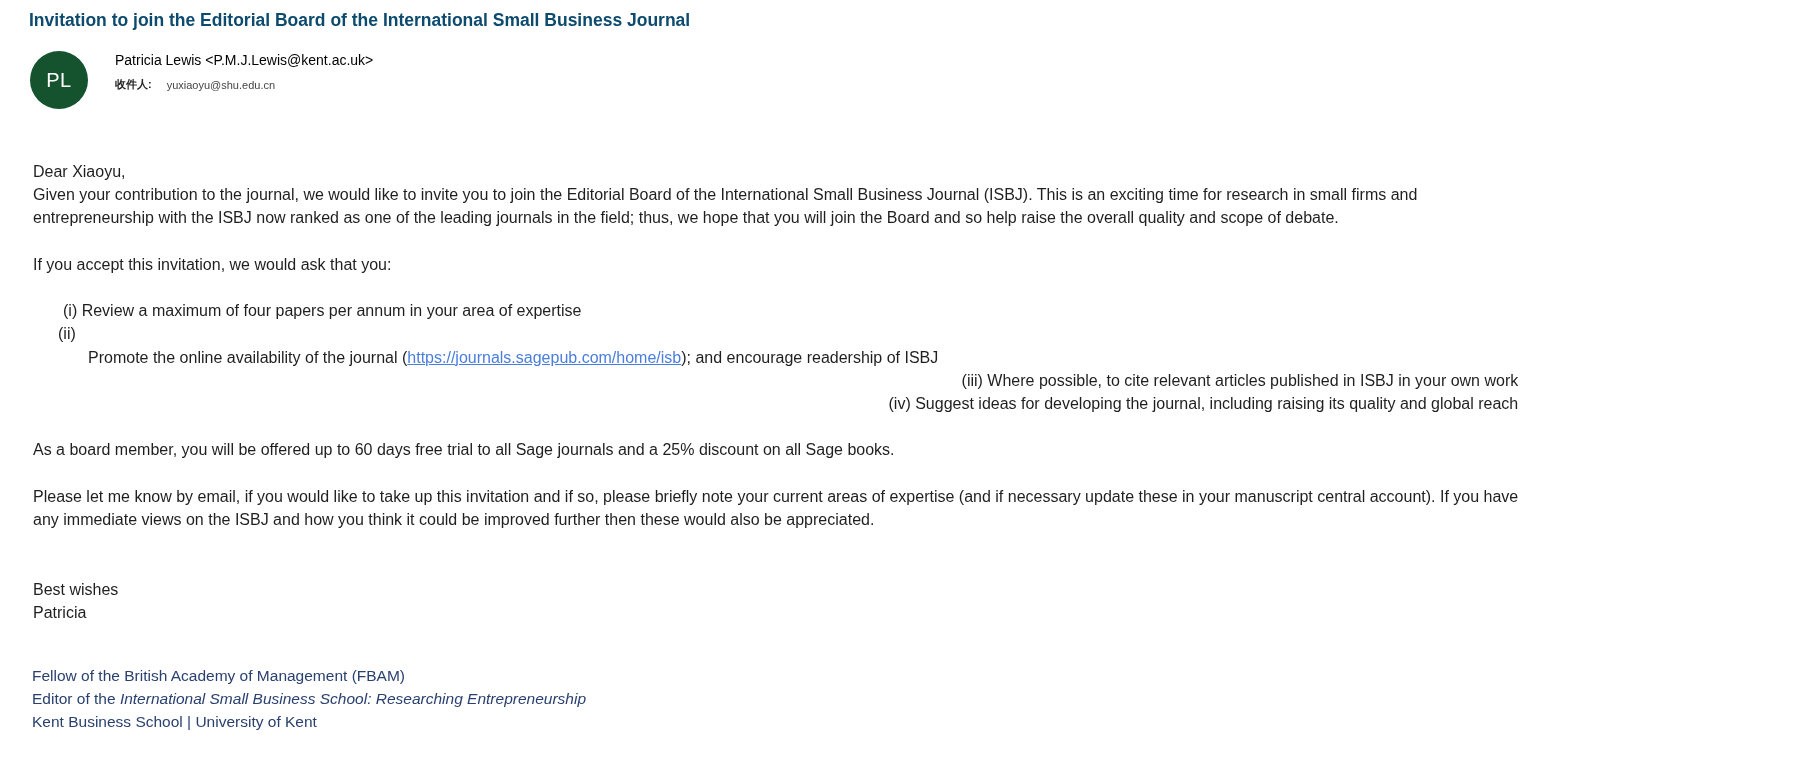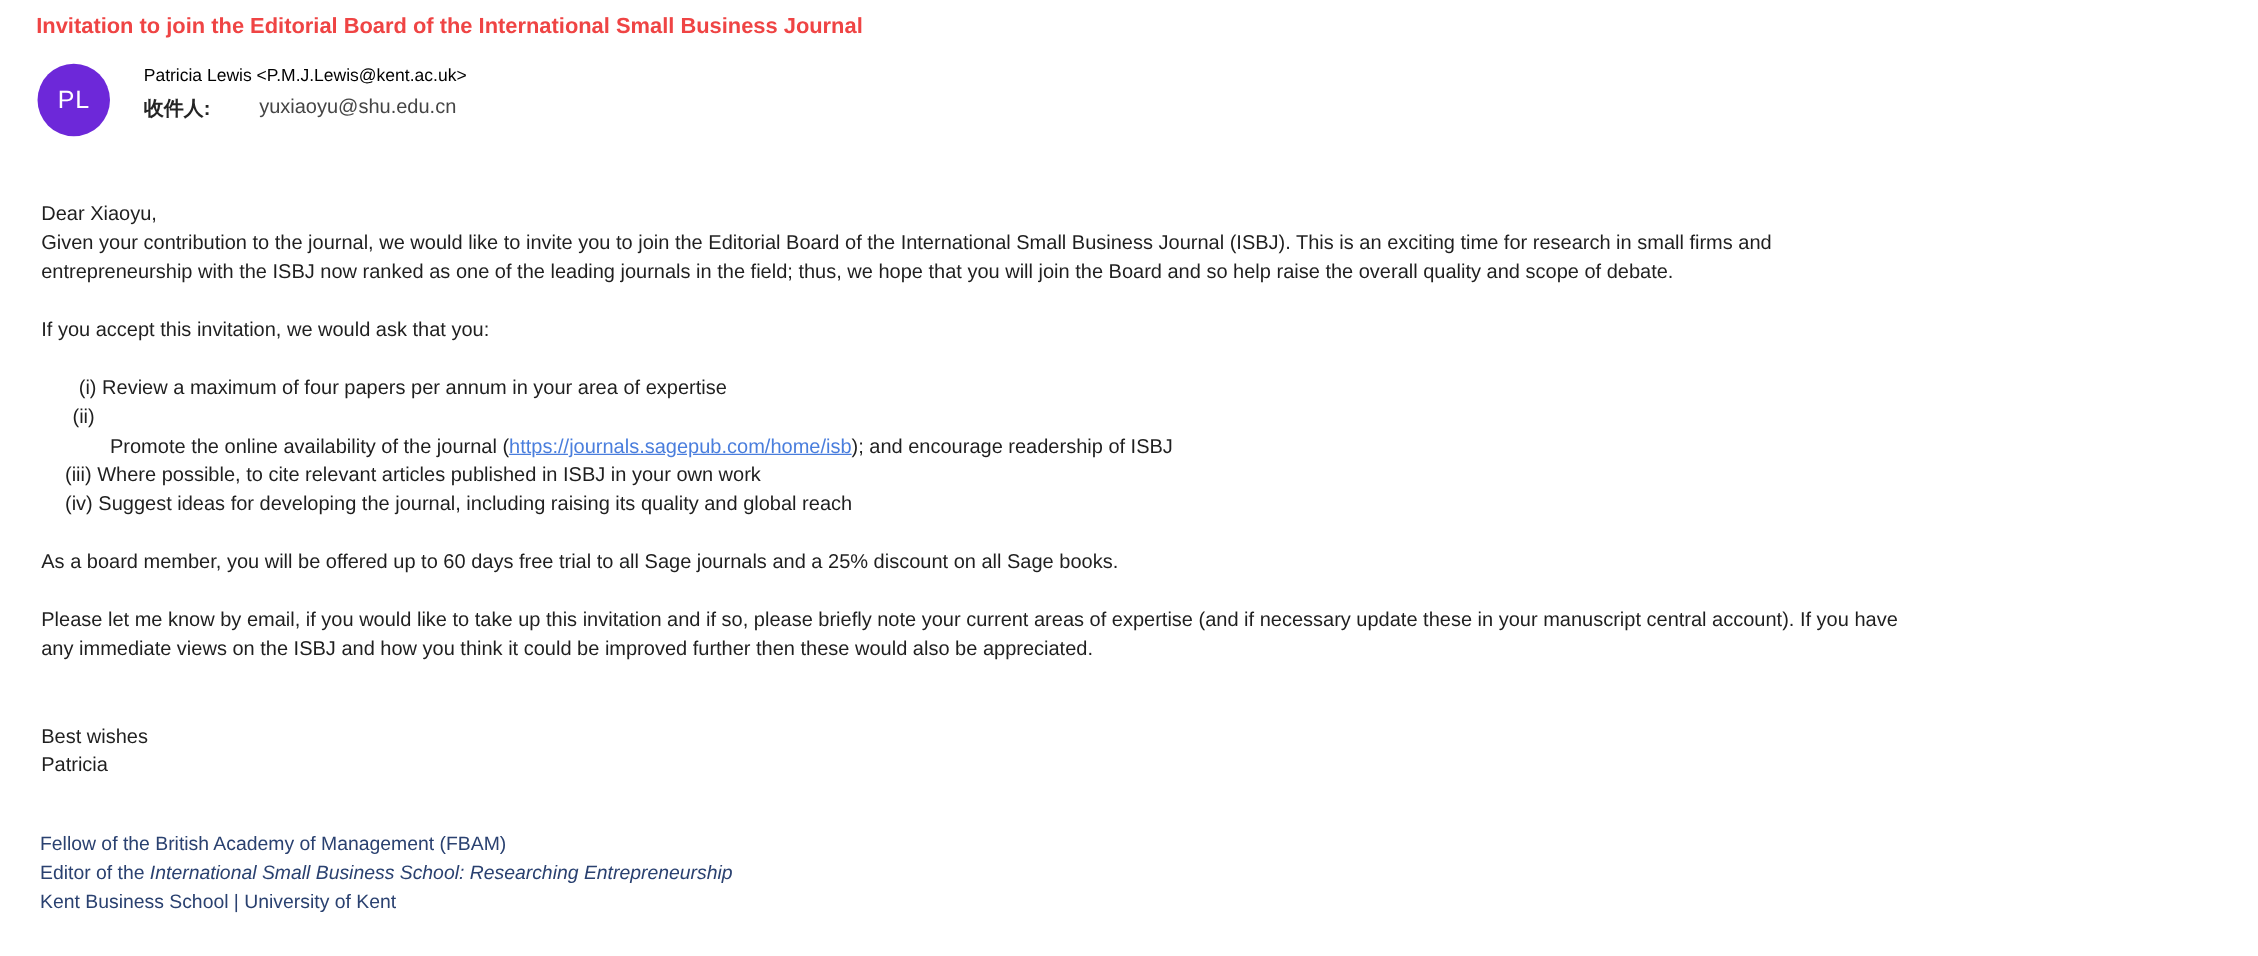--- a/index.html
+++ b/index.html
@@ -9,70 +9,69 @@
     background: #ffffff;
     font-family: "Liberation Sans", sans-serif;
     color: #1f1f1f;
     overflow: hidden;
   }
   .subject {
     position: absolute;
     left: 29px; top: 10px;
     font-size: 17.5px;
     font-weight: 700;
-    color: #ef4444;
+    color: #0c4a6e;
     white-space: nowrap;
   }
   .header {
     position: absolute;
     left: 30px; top: 51px;
     display: flex;
     align-items: flex-start;
   }
   .avatar {
     width: 58px; height: 58px;
     border-radius: 50%;
-    background: #6d28d9;
+    background: #14532d;
     color: #ffffff;
     display: flex;
     align-items: center;
     justify-content: center;
     font-size: 20px;
     letter-spacing: 0.5px;
     flex: none;
   }
   .header-text { margin-left: 27px; padding-top: 1px; }
   .sender {
     font-size: 14px;
     font-weight: 400;
     color: #000000;
     white-space: nowrap;
   }
   .to-row {
     margin-top: 9px;
-    font-size: 16px;
+    font-size: 11px;
     white-space: nowrap;
     display: flex;
-    align-items: flex-start;
-    gap: 24px;
+    align-items: center;
   }
   .to-label { font-weight: 700; color: #242424; }
   .recipient { margin-left: 15px; color: #454545; }
   .email-body {
     position: absolute;
     left: 33px; top: 160px;
     font-size: 16px;
     line-height: 23.2px;
     color: #1f1f1f;
   }
   .ln { min-height: 23.2px; white-space: nowrap; }
   .ind-i   { padding-left: 30px; }
   .ind-ii  { padding-left: 25px; }
   .ind-pr  { padding-left: 55px; }
-  .ind-iii { padding-left: 19px; }
+  .ind-iii { padding-left: 19px; text-align: right; }
   a.journal-link {
     color: #4a7edd;
     text-decoration: underline;
     cursor: pointer;
   }
   .sig {
     position: absolute;
     left: 32px; top: 664px;
     color: #2a4170;
   }

